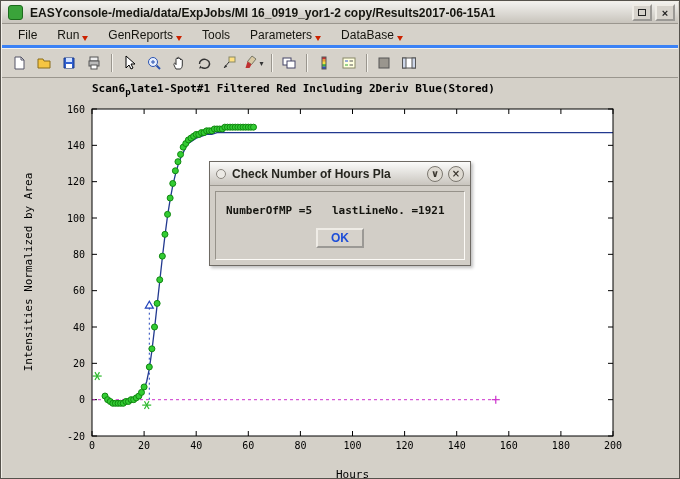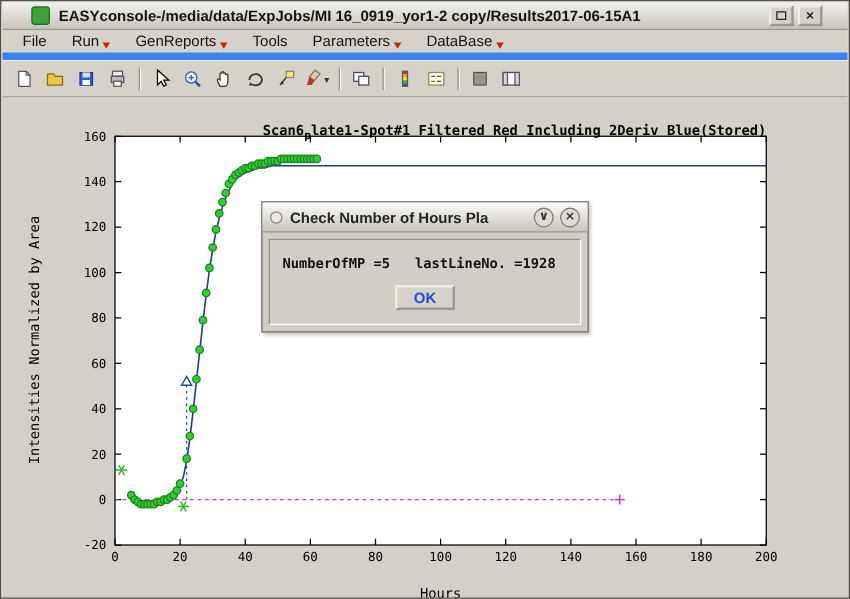--- a/index.html
+++ b/index.html
@@ -4,51 +4,51 @@
 <style>
   * { margin:0; padding:0; box-sizing:border-box; }
   body { width:680px; height:479px; font-family:"Liberation Sans", sans-serif; background:#808080; }
 
   .window { position:relative; width:680px; height:479px; background:#d6d2ca;
             border:1px solid #55524c; box-shadow:inset 1px 1px 0 #f2efe9; overflow:hidden; }
 
   
   .titlebar { position:absolute; top:1px; left:1px; right:1px; height:22px;
               background:linear-gradient(#f2f1ee,#c8c4bc); border-bottom:1px solid #9a968e;
-              display:flex; align-items:center; padding:0 20px; }
+              display:flex; align-items:center; padding:0 3px; }
   .title-icon { width:15px; height:15px; background:#3aa33a; border:1px solid #1c6b1c;
                 border-radius:3px; margin:0 7px 0 3px; flex:0 0 auto; }
   .title-text { font-weight:bold; font-size:12px; color:#15150f; white-space:nowrap; overflow:hidden; flex:1; }
   .win-btn { width:20px; height:17px; background:#d6d2cb; border:2px outset #efece6;
              display:flex; align-items:center; justify-content:center;
              font:bold 11px "Liberation Sans", sans-serif; color:#222; margin-left:3px; cursor:default; }
   .maxi-glyph { width:8px; height:7px; border:1px solid #222; display:inline-block; }
 
   
   .menubar { position:absolute; top:23px; left:1px; right:1px; height:24px; background:#d6d2ca;
-             border-bottom:6px solid #3b82f6; box-shadow:0 1px 0 #f4f2ec;
+             border-bottom:3px solid #3b82f6; box-shadow:0 1px 0 #f4f2ec;
              display:flex; align-items:center; padding-left:6px;text-align:center; }
   .menu-item { padding:4px 10px 4px 10px; font-size:12px; color:#15150f; display:flex; align-items:flex-end; }
   .menu-marker { width:0; height:0; border-left:3px solid transparent; border-right:3px solid transparent;
                  border-top:5px solid #cc2200; margin-left:3px; margin-bottom:1px; display:inline-block; }
 
   
   .toolbar { position:absolute; top:48px; left:1px; right:1px; height:29px; background:#d6d2ca;
              border-bottom:1px solid #9a968e; box-shadow:0 1px 0 #f4f2ec;
              display:flex; align-items:center; padding-left:5px; }
   .tool-btn { width:24px; height:24px; background:transparent; border:1px solid transparent;
               display:flex; align-items:center; justify-content:center; margin-right:1px; }
   .tool-btn svg { display:block; }
   .tool-sep { width:0; height:18px; border-left:1px solid #9a968e; border-right:1px solid #f4f2ec; margin:0 4px; }
   .caret { font-size:8px; color:#333; margin-left:1px; }
 
   
   .figure { position:absolute; top:77px; left:1px; right:1px; bottom:1px; background:#d4d0c8; }
   #chart-svg { position:absolute; top:0; left:0; }
-  .chart-title { position:absolute; left:90px; top:20px; width:521px; text-align:right;
+  .chart-title { position:absolute; left:90px; top:4px; width:521px; text-align:left;
                  font:bold 11px "DejaVu Sans Mono", monospace; color:#000; }
   .chart-title sub { font-size:9px; }
   .chart-xlabel { position:absolute; left:90px; top:390px; width:521px; text-align:center;
                   font:11px "DejaVu Sans Mono", monospace; color:#000; }
   .chart-ylabel { position:absolute; left:26px; top:194px; transform:translate(-50%,-50%) rotate(-90deg);
                   white-space:nowrap; font:11px "DejaVu Sans Mono", monospace; color:#000; }
   .tick { font:10px "DejaVu Sans Mono", monospace; fill:#000; }
 
   
   .dialog { position:absolute; left:208px; top:160px; width:262px; background:#d2cec7;
@@ -373,18 +373,18 @@
   </div>
 
   <div class="dialog">
     <div class="dialog-titlebar">
       <span class="dialog-doc-icon"></span>
       <span class="dialog-title">Check Number of Hours Pla</span>
       <span class="dialog-circle-btn">∨</span>
       <span class="dialog-circle-btn">×</span>
     </div>
     <div class="dialog-inner">
-      <div class="dialog-message">NumberOfMP =5   lastLineNo. =1928</div>
+      <div class="dialog-message">NumberOfMP =5   lastLineNo. =1921</div>
       <button class="ok-button">OK</button>
     </div>
   </div>
 
 </div>
 
 </body></html>

